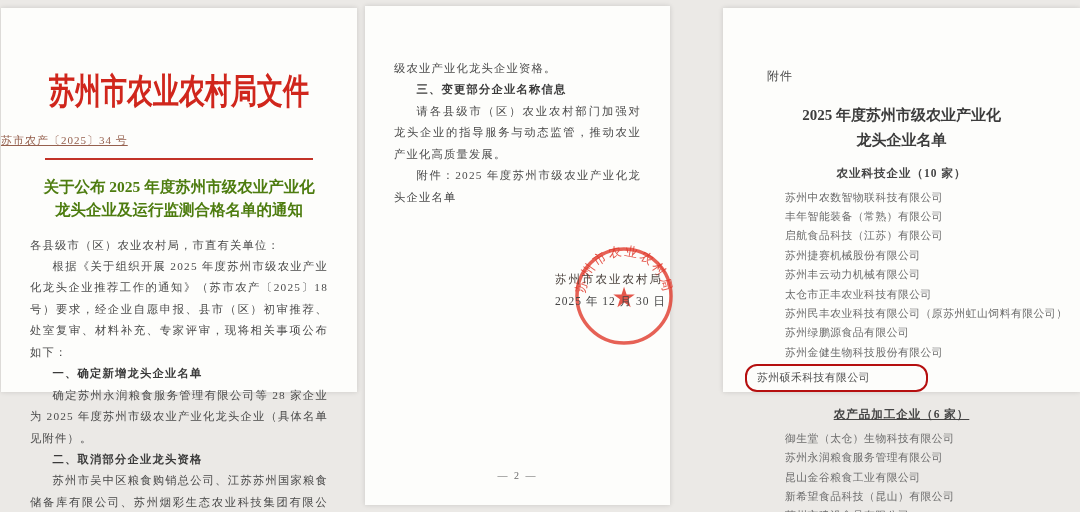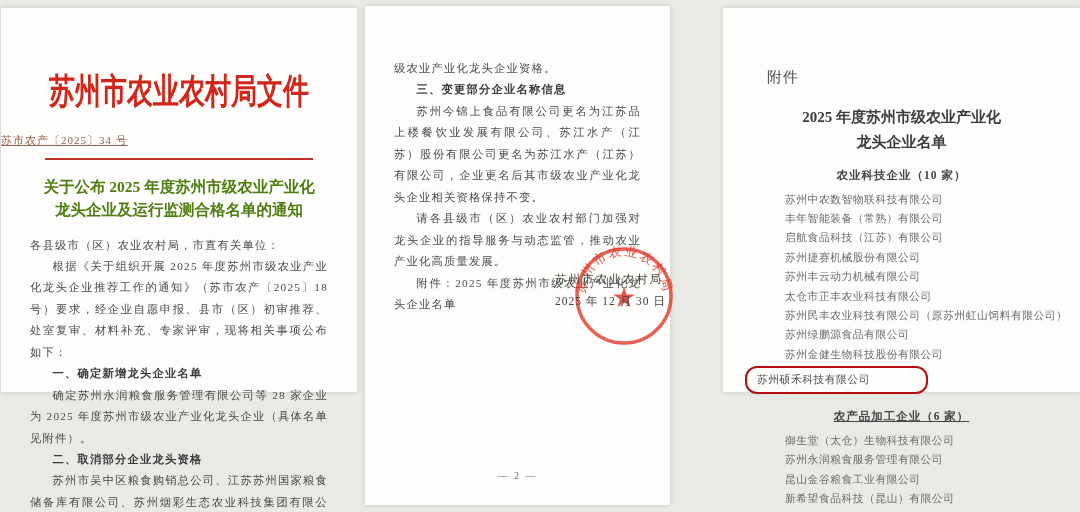--- a/index.html
+++ b/index.html
@@ -35,21 +35,21 @@
     font-size:10px;color:#6a6a6a;letter-spacing:2px;}
 
   
   #page2 .body-text{margin-top:0;padding-top:52px;}
   .attach-line{margin-top:22px;text-indent:2em;}
   .seal-wrap{position:absolute;left:206px;top:237px;width:106px;height:106px;}
   .issuer{position:absolute;left:190px;top:266px;font-size:11.5px;color:#4c443f;letter-spacing:2px;}
   .issue-date{position:absolute;left:190px;top:288px;font-size:11.5px;color:#454545;letter-spacing:1px;}
 
   
-  .attach-label{margin:60px 0 0 44px;font-size:15px;color:#4c4c4c;letter-spacing:1px;}
+  .attach-label{margin:60px 0 0 44px;font-size:12px;color:#4c4c4c;letter-spacing:1px;}
   .attach-title{margin-top:18px;text-align:center;font-size:15px;font-weight:bold;color:#3c3c3c;line-height:1.65;}
   .list-head{margin-top:13px;text-align:center;font-size:11.5px;font-weight:bold;color:#454545;letter-spacing:1px;}
   .list-head.underlined{text-decoration:underline;}
   .company-list{margin:7px 20px 0 62px;font-size:10.8px;line-height:1.8;color:#6b6b6b;letter-spacing:.5px;}
   .company-list div{white-space:nowrap;}
   .boxed{
     display:inline-block;border:2px solid #b50f0f;border-radius:12px;
     padding:2px 56px 2px 10px;margin:2px 0 2px -40px;color:#4f4f4f;
   }
 </style>
@@ -75,21 +75,20 @@
     </div>
 
   </div>
 </div>
 
 <div class="page" id="page2">
   <div class="scan">
     <div class="body-text">
       <p>级农业产业化龙头企业资格。</p>
       <p class="sec-head">三、变更部分企业名称信息</p>
-      <p class="indent">苏州今锦上食品有限公司更名为江苏品上楼餐饮业发展有限公司、苏江水产（江苏）股份有限公司更名为苏江水产（江苏）有限公司，企业更名后其市级农业产业化龙头企业相关资格保持不变。</p>
       <p class="indent">请各县级市（区）农业农村部门加强对龙头企业的指导服务与动态监管，推动农业产业化高质量发展。</p>
       <p class="attach-line">附件：2025 年度苏州市级农业产业化龙头企业名单</p>
     </div>
     <div class="seal-wrap">
       <svg width="106" height="106" viewBox="0 0 106 106">
         <circle cx="53" cy="53" r="47" fill="none" stroke="#e0392c" stroke-width="3.5" opacity="0.8"></circle>
         <path id="sealArc" d="M 16 64 A 39 39 0 1 1 90 64" fill="none"></path>
         <text fill="#e0392c" font-size="13" opacity="0.85" letter-spacing="2">
           <textPath href="#sealArc" startOffset="50%" text-anchor="middle">苏州市农业农村局</textPath>
         </text>

